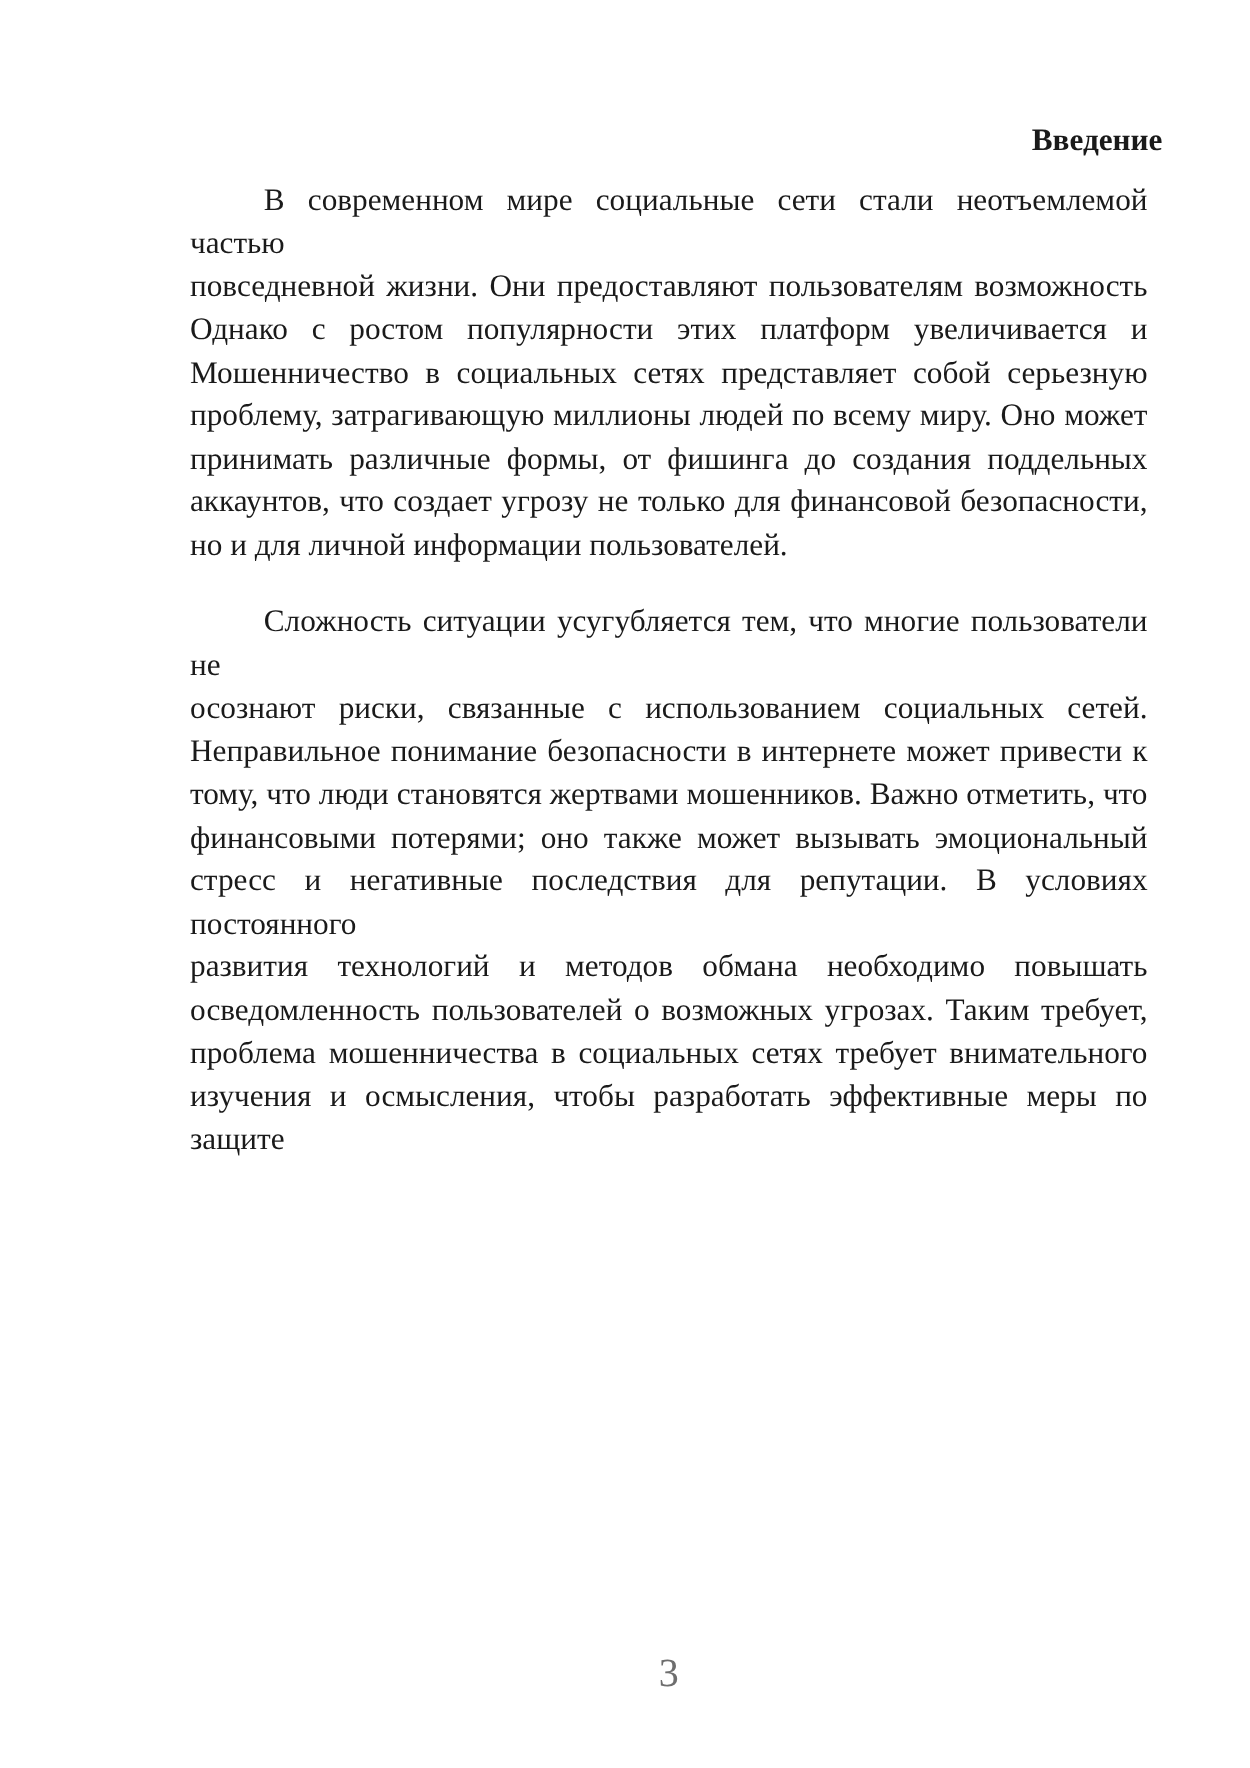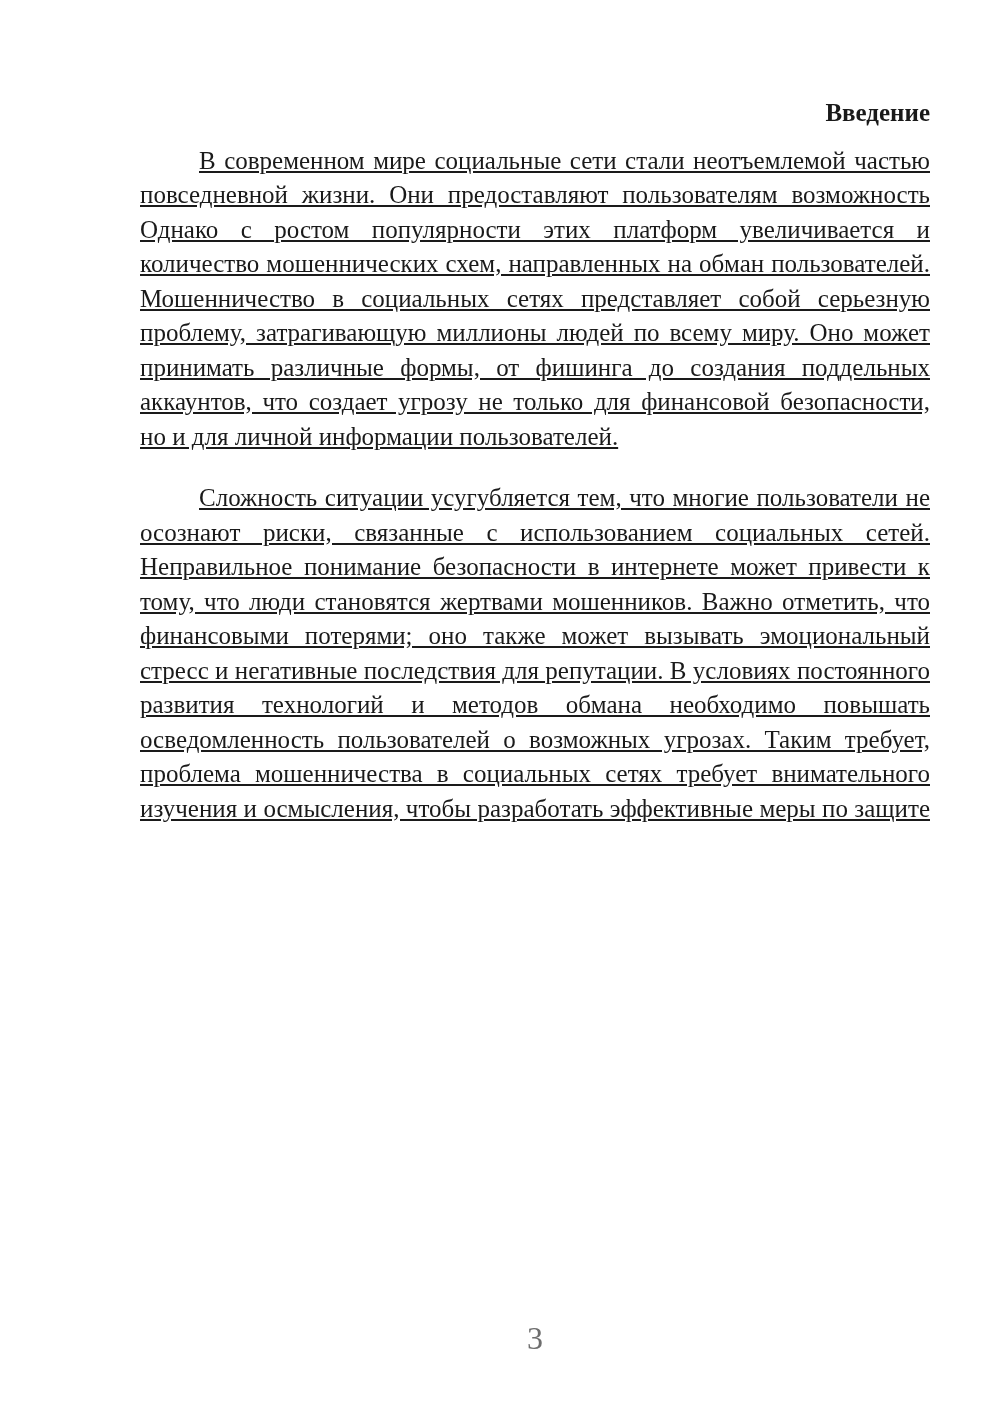--- a/index.html
+++ b/index.html
@@ -23,22 +23,21 @@
     width: 790px;
   }
   .doc-title {
     margin: 0 0 13px 0;
     font-size: 25px;
     line-height: 34.5px;
     font-weight: bold;
     text-align: right;
   }
   .para {
-    margin: 0;
-    text-decoration: underline;
+    margin: 12px;
   }
   .para-2 {
     margin-top: 27px;
   }
   .line {
     font-size: 25px;
     line-height: 34.5px;
     text-align: justify;
     text-align-last: justify;
     -moz-text-align-last: justify;
@@ -67,21 +66,20 @@
 
 <div class="page">
   <div class="content">
 
     <h1 class="doc-title">Введение</h1>
 
     <div class="para para-1">
       <div class="line first">В современном мире социальные сети стали неотъемлемой частью</div>
       <div class="line">повседневной жизни. Они предоставляют пользователям возможность</div>
       <div class="line">Однако с ростом популярности этих платформ увеличивается и</div>
-      <div class="line">количество мошеннических схем, направленных на обман пользователей.</div>
       <div class="line">Мошенничество в социальных сетях представляет собой серьезную</div>
       <div class="line">проблему, затрагивающую миллионы людей по всему миру. Оно может</div>
       <div class="line">принимать различные формы, от фишинга до создания поддельных</div>
       <div class="line">аккаунтов, что создает угрозу не только для финансовой безопасности,</div>
       <div class="line last">но и для личной информации пользователей.</div>
     </div>
 
     <div class="para para-2">
       <div class="line first">Сложность ситуации усугубляется тем, что многие пользователи не</div>
       <div class="line">осознают риски, связанные с использованием социальных сетей.</div>

